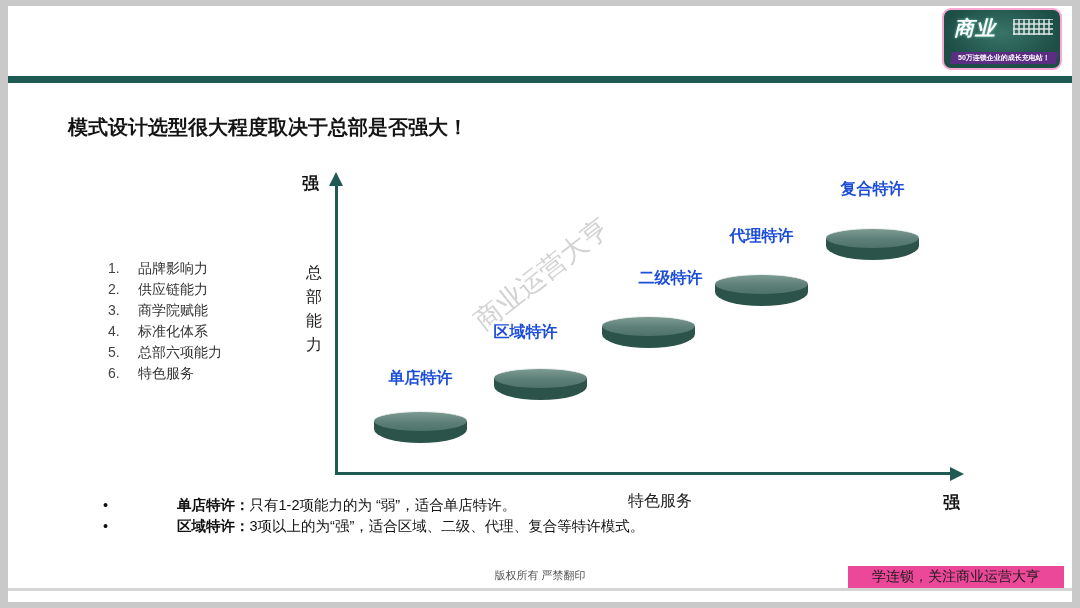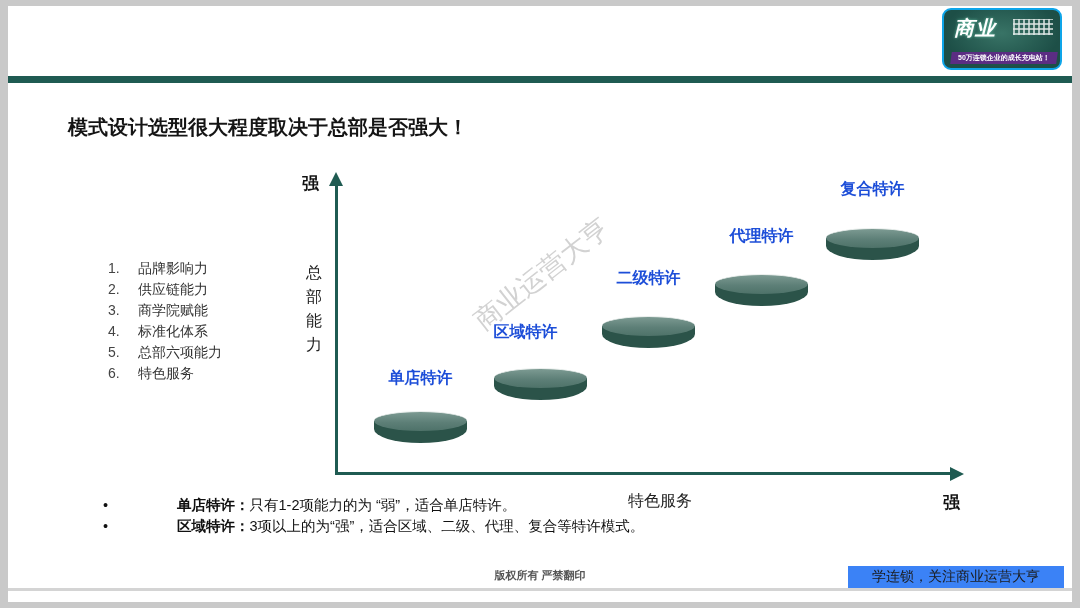--- a/index.html
+++ b/index.html
@@ -25,21 +25,21 @@
   #header-rule {
     position:absolute; left:0px; top:70px;
     width:1064px; height:7px; background:#1f5b52;
   }
 
   
   #logo-badge {
     position:absolute; left:934px; top:2px;
     width:120px; height:62px;
     background:#1d4f47; border-radius:9px;
-    border:2px solid #0ea5e9;
+    border:2px solid #f9a8d4;
     overflow:hidden;
   }
   #logo-badge .glow {
     position:absolute; inset:0;
     background:radial-gradient(ellipse at 50% 40%, rgba(90,160,140,.45) 0%, rgba(29,79,71,0) 70%);
   }
   .logo-l1 {
     position:absolute; left:10px; top:5px;
     font-size:20px; font-weight:bold; font-style:italic;
     color:#ffffff; letter-spacing:1px;
@@ -153,26 +153,26 @@
   #notes { position:absolute; left:95px; top:489px; font-size:14.5px; color:#111; }
   #notes .head { font-weight:bold; line-height:20px; }
   #notes .row { display:flex; line-height:21px; white-space:nowrap; }
   #notes .bullet { width:26px; color:#111; }
   #notes .key { font-weight:bold;margin-left:48px; }
 
   
   #footer-rule { position:absolute; left:0; top:582px; width:1064px; height:3px; background:#d4d4d4; }
   #footer-copyright {
     position:absolute; left:0; top:562px; width:1064px;
-    text-align:center; font-size:11px; color:#555;font-weight:bold;
+    text-align:center; font-size:11px; color:#555;
   }
   #footer-banner {
     position:absolute; left:840px; top:560px;
     width:216px; height:22px;
-    background:#3b82f6;
+    background:#ec4899;
     display:flex; align-items:center; justify-content:center;
   }
   #footer-banner span { font-size:14px; color:#1b1b1b; white-space:nowrap; }
 </style>
 </head>
 <body>
 
 <div id="slide">
 
   <div id="header-rule"></div>
@@ -223,21 +223,21 @@
       <div class="top"></div>
     </div>
     <div class="disc-label" style="left:471px; top:316px; width:93px;">
       <div>区域特许</div>
     </div>
 
     <div class="disc" style="left:594px; top:310px; width:93px; height:32px;">
       <div class="body"></div>
       <div class="top"></div>
     </div>
-    <div class="disc-label" style="left:594px; top:262px; width:93px;">
+    <div class="disc-label" style="left:616px; top:262px; width:93px;">
       <div>二级特许</div>
     </div>
 
     <div class="disc" style="left:707px; top:268px; width:93px; height:32px;">
       <div class="body"></div>
       <div class="top"></div>
     </div>
     <div class="disc-label" style="left:707px; top:220px; width:93px;">
       <div>代理特许</div>
     </div>

